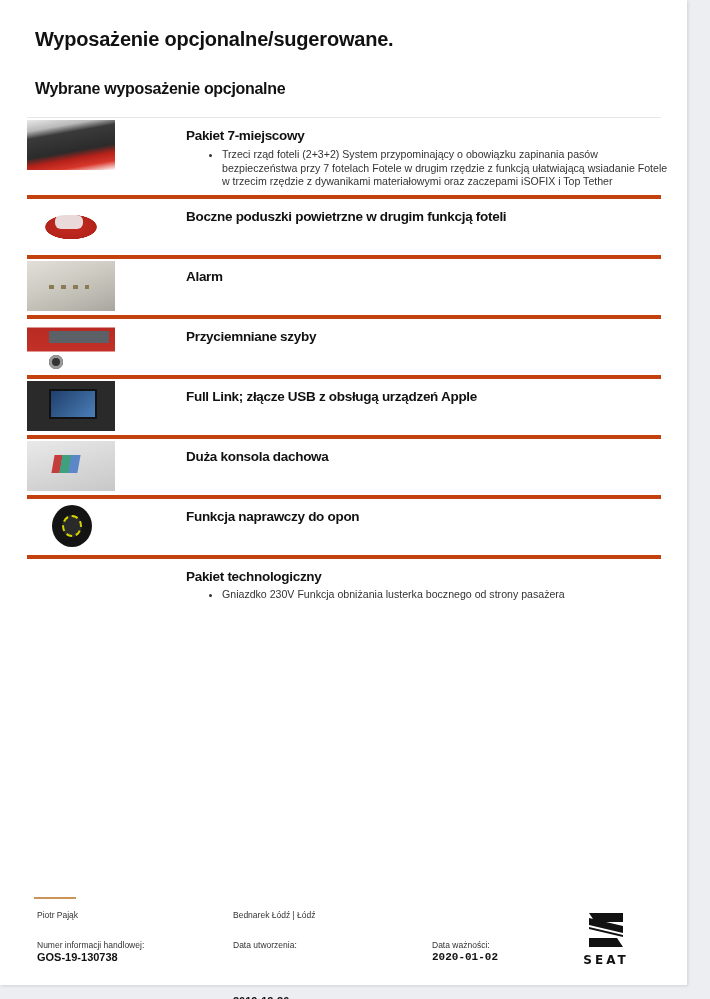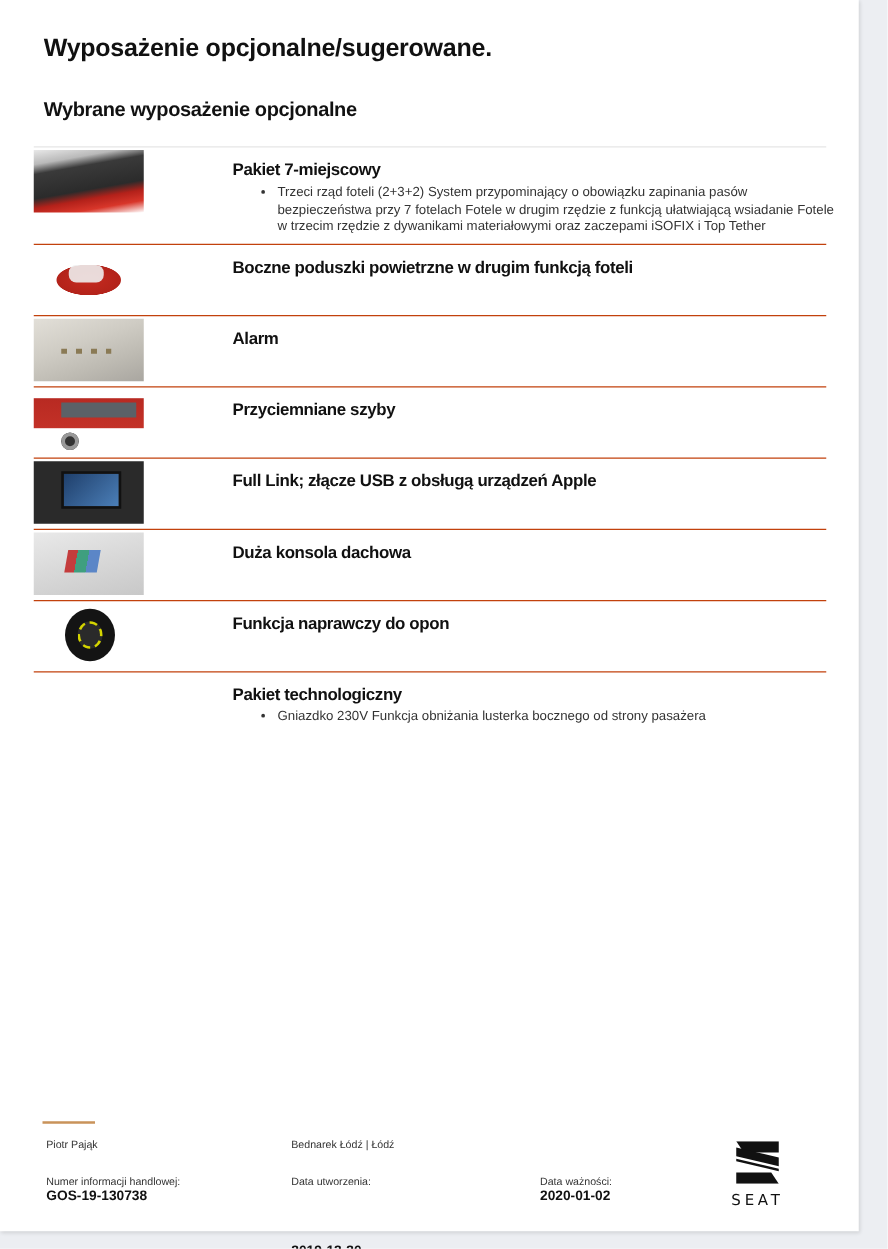--- a/index.html
+++ b/index.html
@@ -25,21 +25,21 @@
       position: absolute; left: 35px; top: 80px;
       font-size: 16px; font-weight: bold; letter-spacing: -0.3px;
       color: #111;
     }
     .list {
       position: absolute; left: 27px; top: 117px; width: 634px;
       border-top: 1px solid #e6e6e6;
     }
     .row {
       position: relative; height: 56px;
-      border-bottom: 1px solid #c2410c;
+      border-bottom: 4px solid #c2410c;
     }
     .row.tall { height: 77px; }
     .row.last { border-bottom: none; }
     .thumb {
       position: absolute; left: 0; top: 2px; width: 88px; height: 50px;
       overflow: hidden;
     }
     .item-title {
       position: absolute; left: 159px; top: 10px;
       font-size: 13.5px; font-weight: bold; letter-spacing: -0.3px;
@@ -74,21 +74,21 @@
       background: #c9935a;
     }
     .f-text { position: absolute; font-size: 8.5px; color: #333; white-space: nowrap; }
     .f-bold { position: absolute; font-size: 11px; font-weight: bold; color: #111; white-space: nowrap; }
     .logo {
       position: absolute; left: 574px; top: 913px; width: 64px; height: 56px;
     }
     .logo-mark { position: absolute; left: 13px; top: 0; width: 38px; height: 34px; }
     .logo-word {
       position: absolute; left: 0; top: 40px; width: 64px; text-align: center;
-      font-size: 12px; font-weight: normal; letter-spacing: 3px; color: #111;
+      font-size: 12px; font-weight: bold; letter-spacing: 3px; color: #111;
       font-family: "DejaVu Sans", sans-serif;
     }
   </style>
 </head>
 <body>
 
 <div class="page">
 
   <div class="page-title">Wyposażenie opcjonalne/sugerowane.</div>
   <div class="section-title">Wybrane wyposażenie opcjonalne</div>
@@ -147,21 +147,21 @@
   <div class="f-text" style="left:37px; top:910px;">Piotr Pająk</div>
   <div class="f-text" style="left:233px; top:910px;">Bednarek Łódź | Łódź</div>
 
   <div class="f-text" style="left:37px; top:940px;">Numer informacji handlowej:</div>
   <div class="f-bold" style="left:37px; top:951px;">GOS-19-130738</div>
 
   <div class="f-text" style="left:233px; top:940px;">Data utworzenia:</div>
   <div class="f-bold" style="left:233px; top:951px;margin-top:44px;">2019-12-30</div>
 
   <div class="f-text" style="left:432px; top:940px;">Data ważności:</div>
-  <div class="f-bold" style="left:432px; top:951px;">2020-01-02</div>
+  <div class="f-bold" style="left:432px; top:951px;font-family:Liberation Mono, monospace;">2020-01-02</div>
 
   <div class="logo">
     <svg class="logo-mark" viewBox="0 0 38 34">
       <path d="M2 0 H36 V9 H8 Z" fill="#111"></path>
       <path d="M2 12 L36 20 V13 L2 5 Z" fill="#111"></path>
       <path d="M2 25 H30 L36 34 H2 Z" fill="#111"></path>
       <path d="M2 14 L36 22 V24 L2 16 Z" fill="#111"></path>
     </svg>
     <div class="logo-word">SEAT</div>
   </div>

